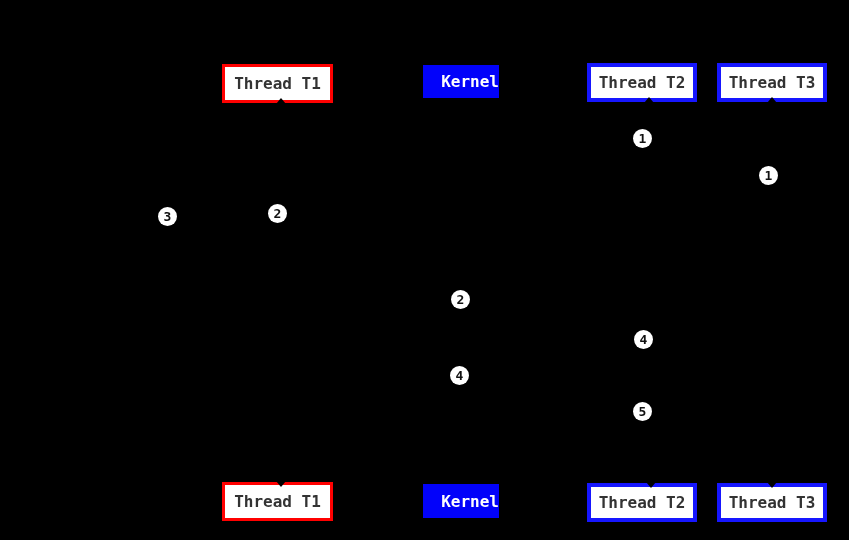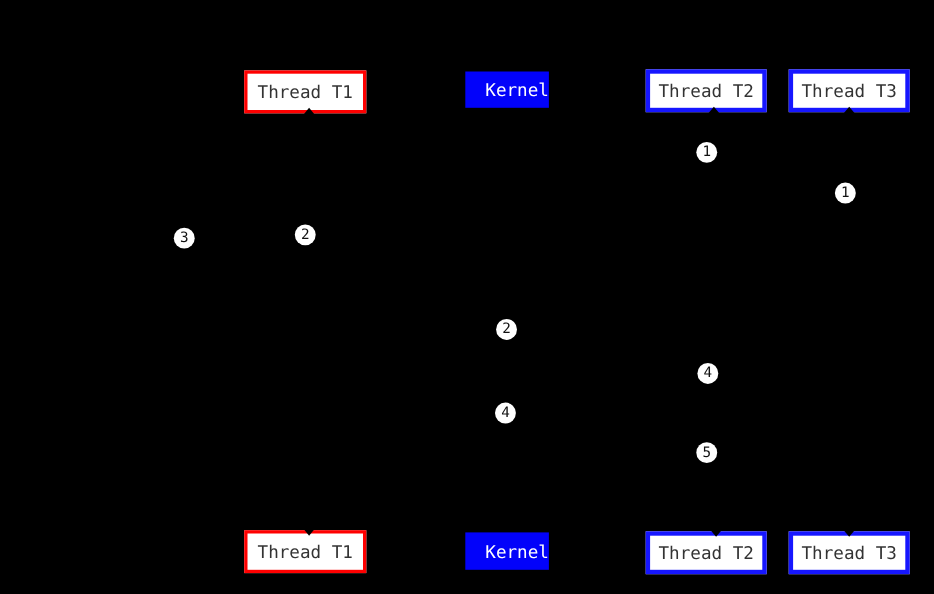--- a/index.html
+++ b/index.html
@@ -7,20 +7,21 @@
     padding: 0;
     background: #000;
   }
   .stage {
     position: relative;
     width: 849px;
     height: 540px;
     background: var(--background, #000);
     overflow: hidden;
     font-family: "DejaVu Sans Mono", monospace;
+    font-weight: bold;
   }
   .node {
     position: absolute;
     box-sizing: border-box;
     display: flex;
     align-items: center;
     justify-content: center;
     background: var(--node-fill, #fff);
     color: var(--node-text, #333);
     font-size: 16px;

